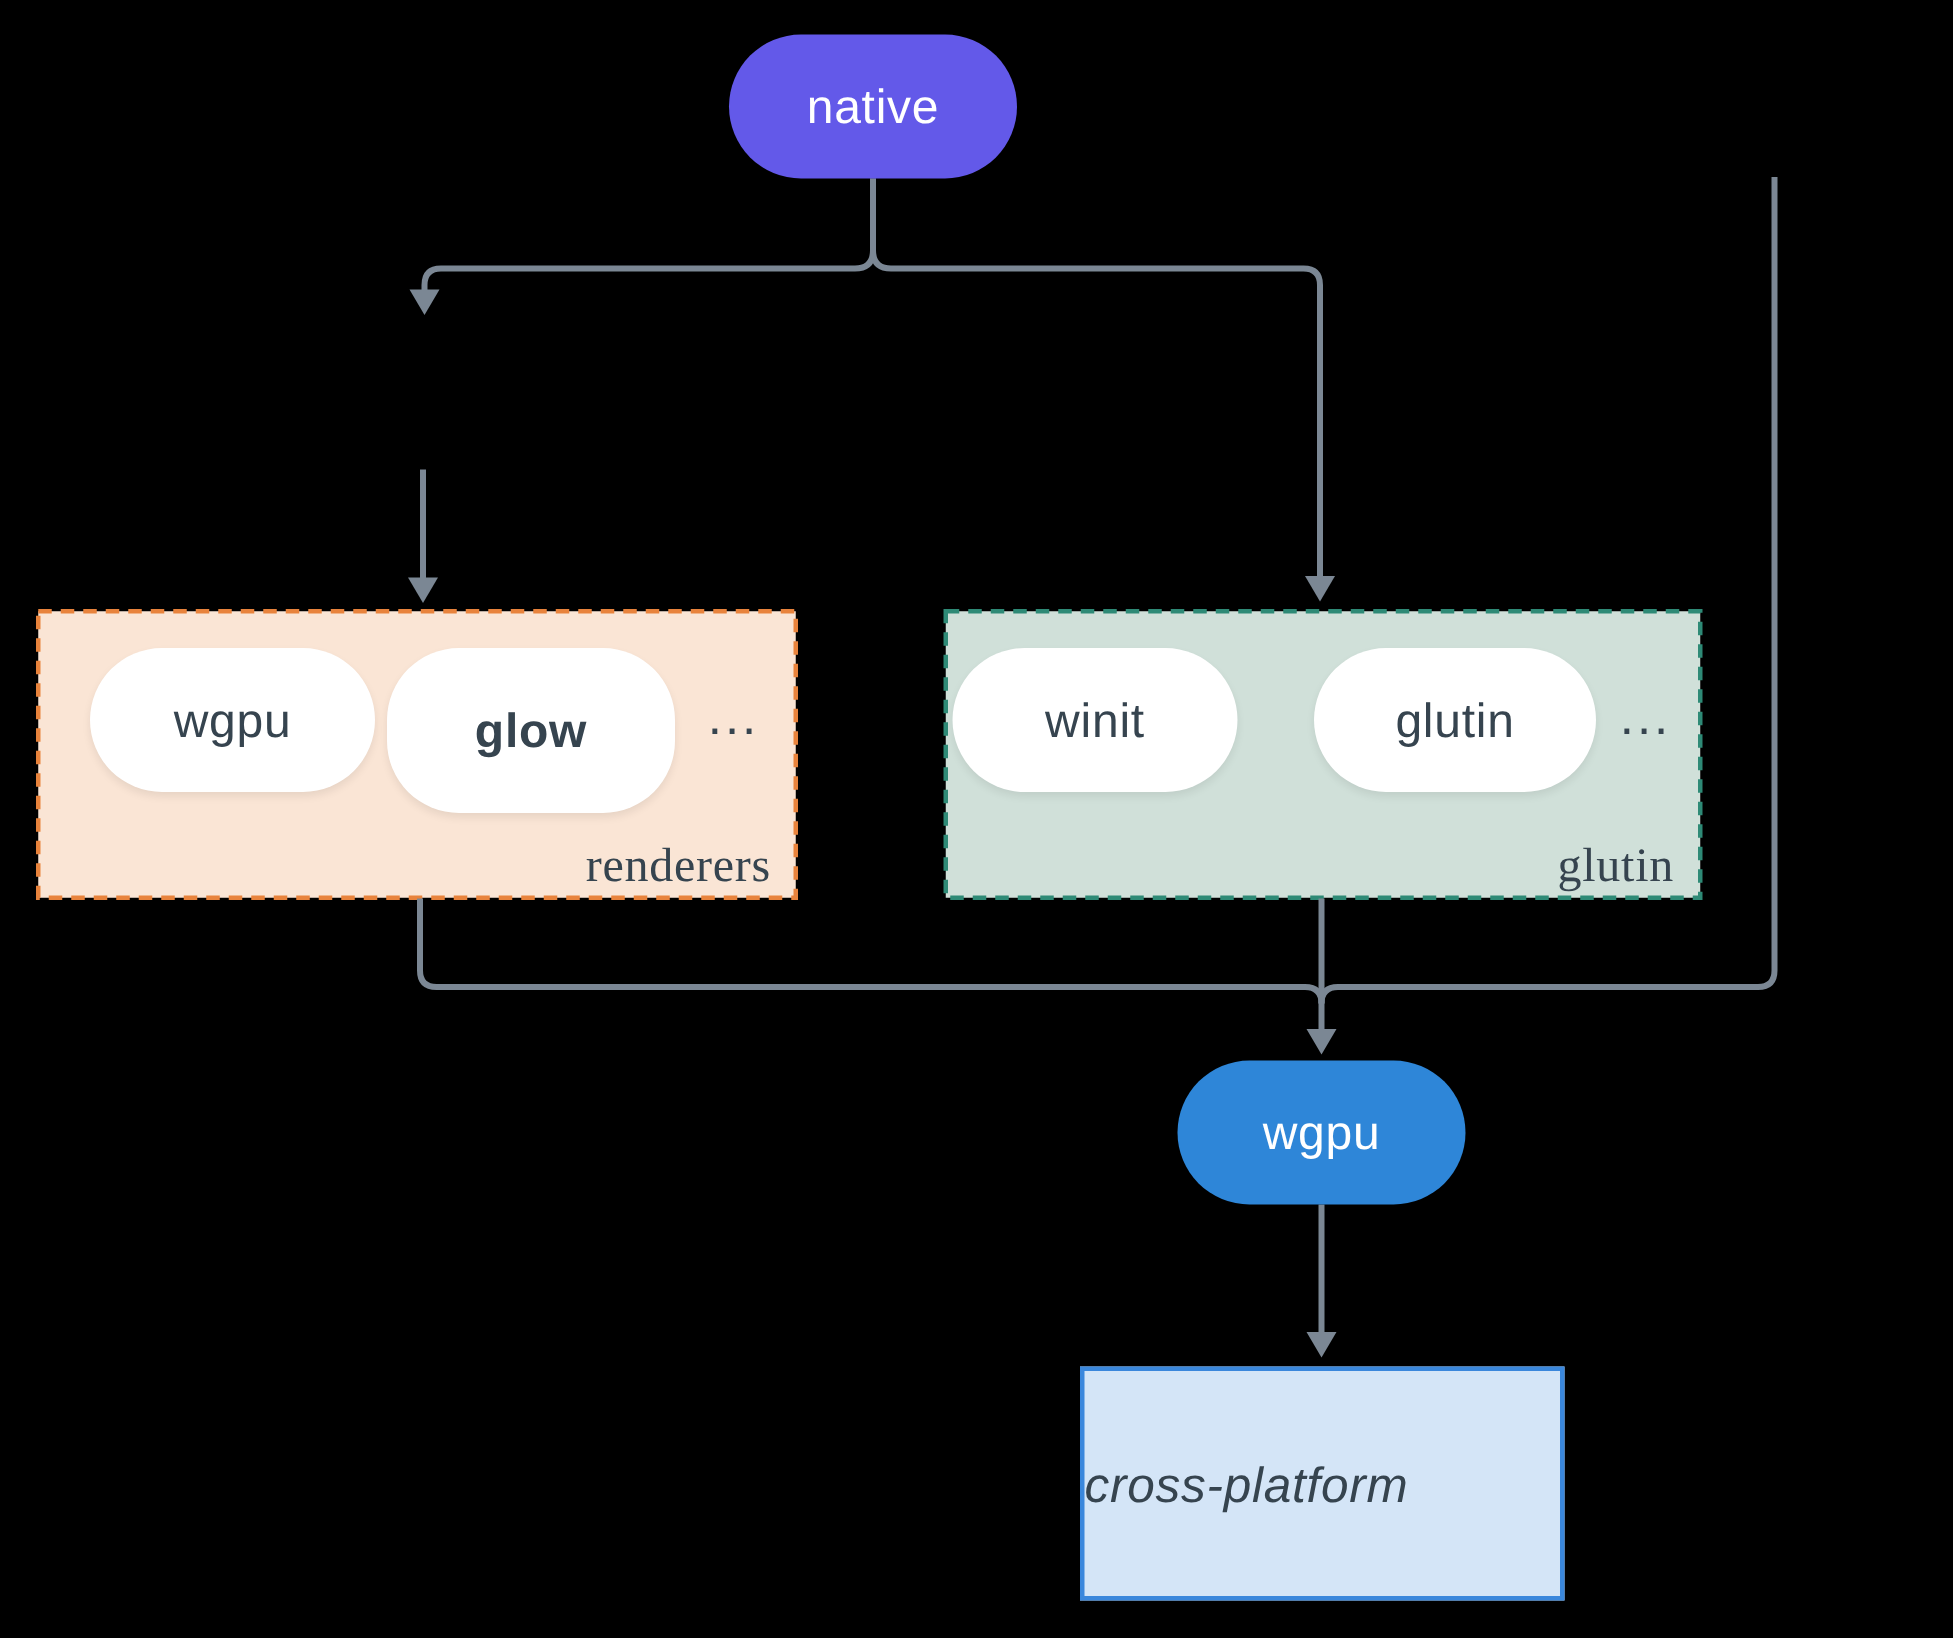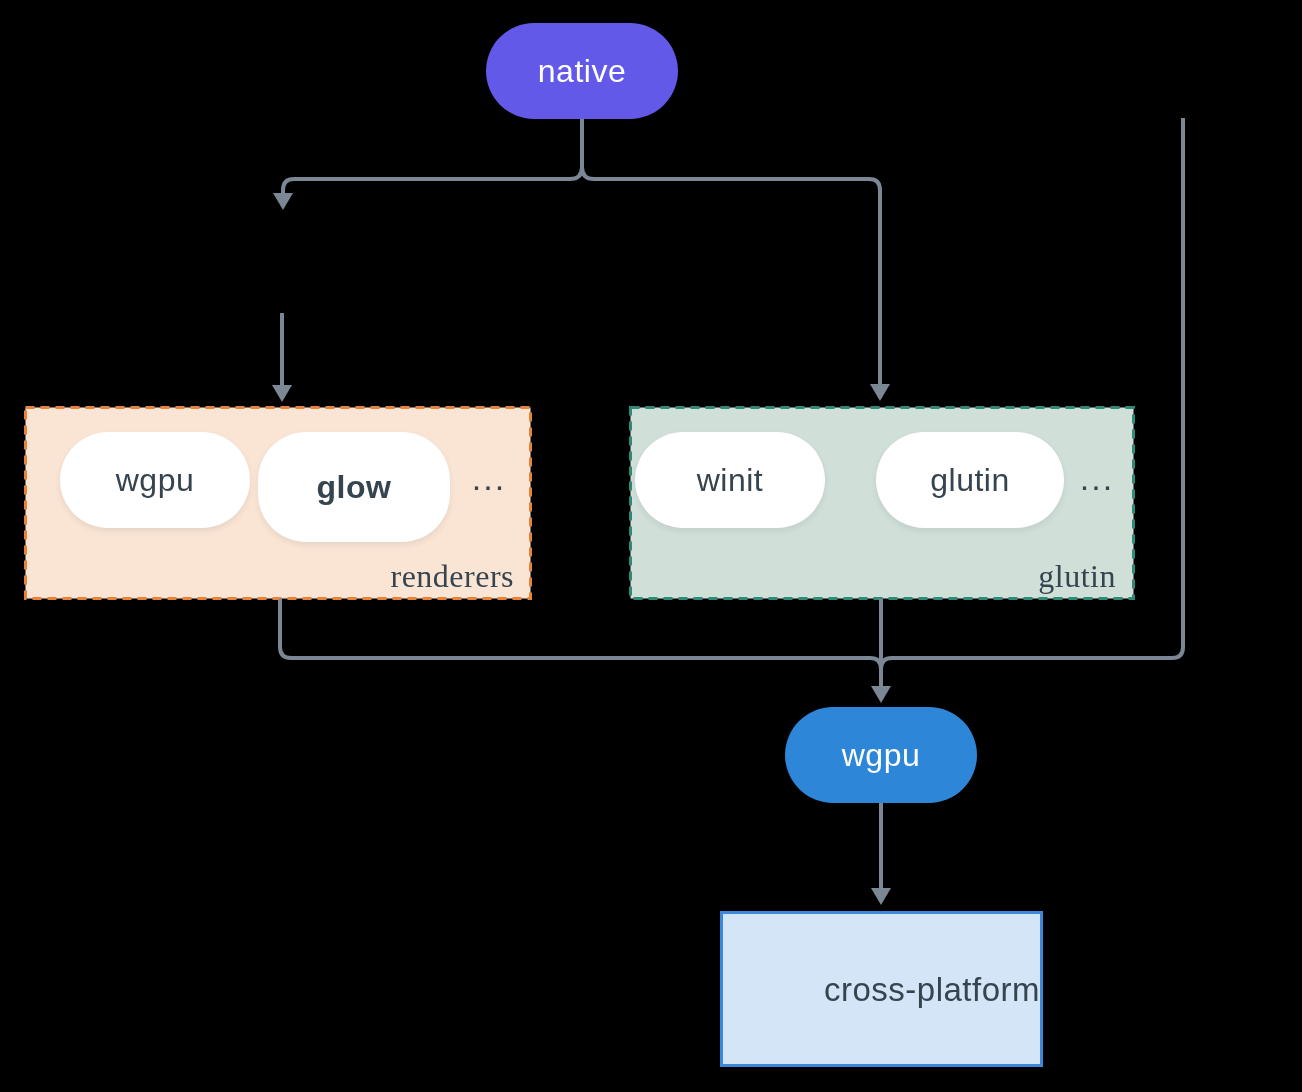--- a/index.html
+++ b/index.html
@@ -52,22 +52,22 @@
   .group-label{
     position:absolute;z-index:2;
     font-size:32px;color:var(--c-dark_text);letter-spacing:.5px;font-family:Liberation Serif, serif;
   }
   .app-box{
     position:absolute;z-index:2;
     left:720px;top:911px;width:323px;height:156px;
     box-sizing:border-box;
     background:var(--c-application_fill);
     border:3px solid var(--c-application_border);
-    display:flex;flex-direction:column;align-items:flex-end;justify-content:center;
-    color:var(--c-dark_text);font-size:33px;line-height:47px;letter-spacing:.5px;
+    display:flex;flex-direction:column;align-items:flex-start;justify-content:center;
+    color:var(--c-dark_text);font-size:33px;line-height:47px;letter-spacing:.5px;font-style:italic;
   }
 </style>
 </head>
 <body>
 
 <div class="canvas">
 
   <svg class="edge-layer" width="1302" height="1092" viewBox="0 0 1302 1092">
 
     <rect class="group-rect renderers" x="25.5" y="407.5" width="505" height="191"></rect>

